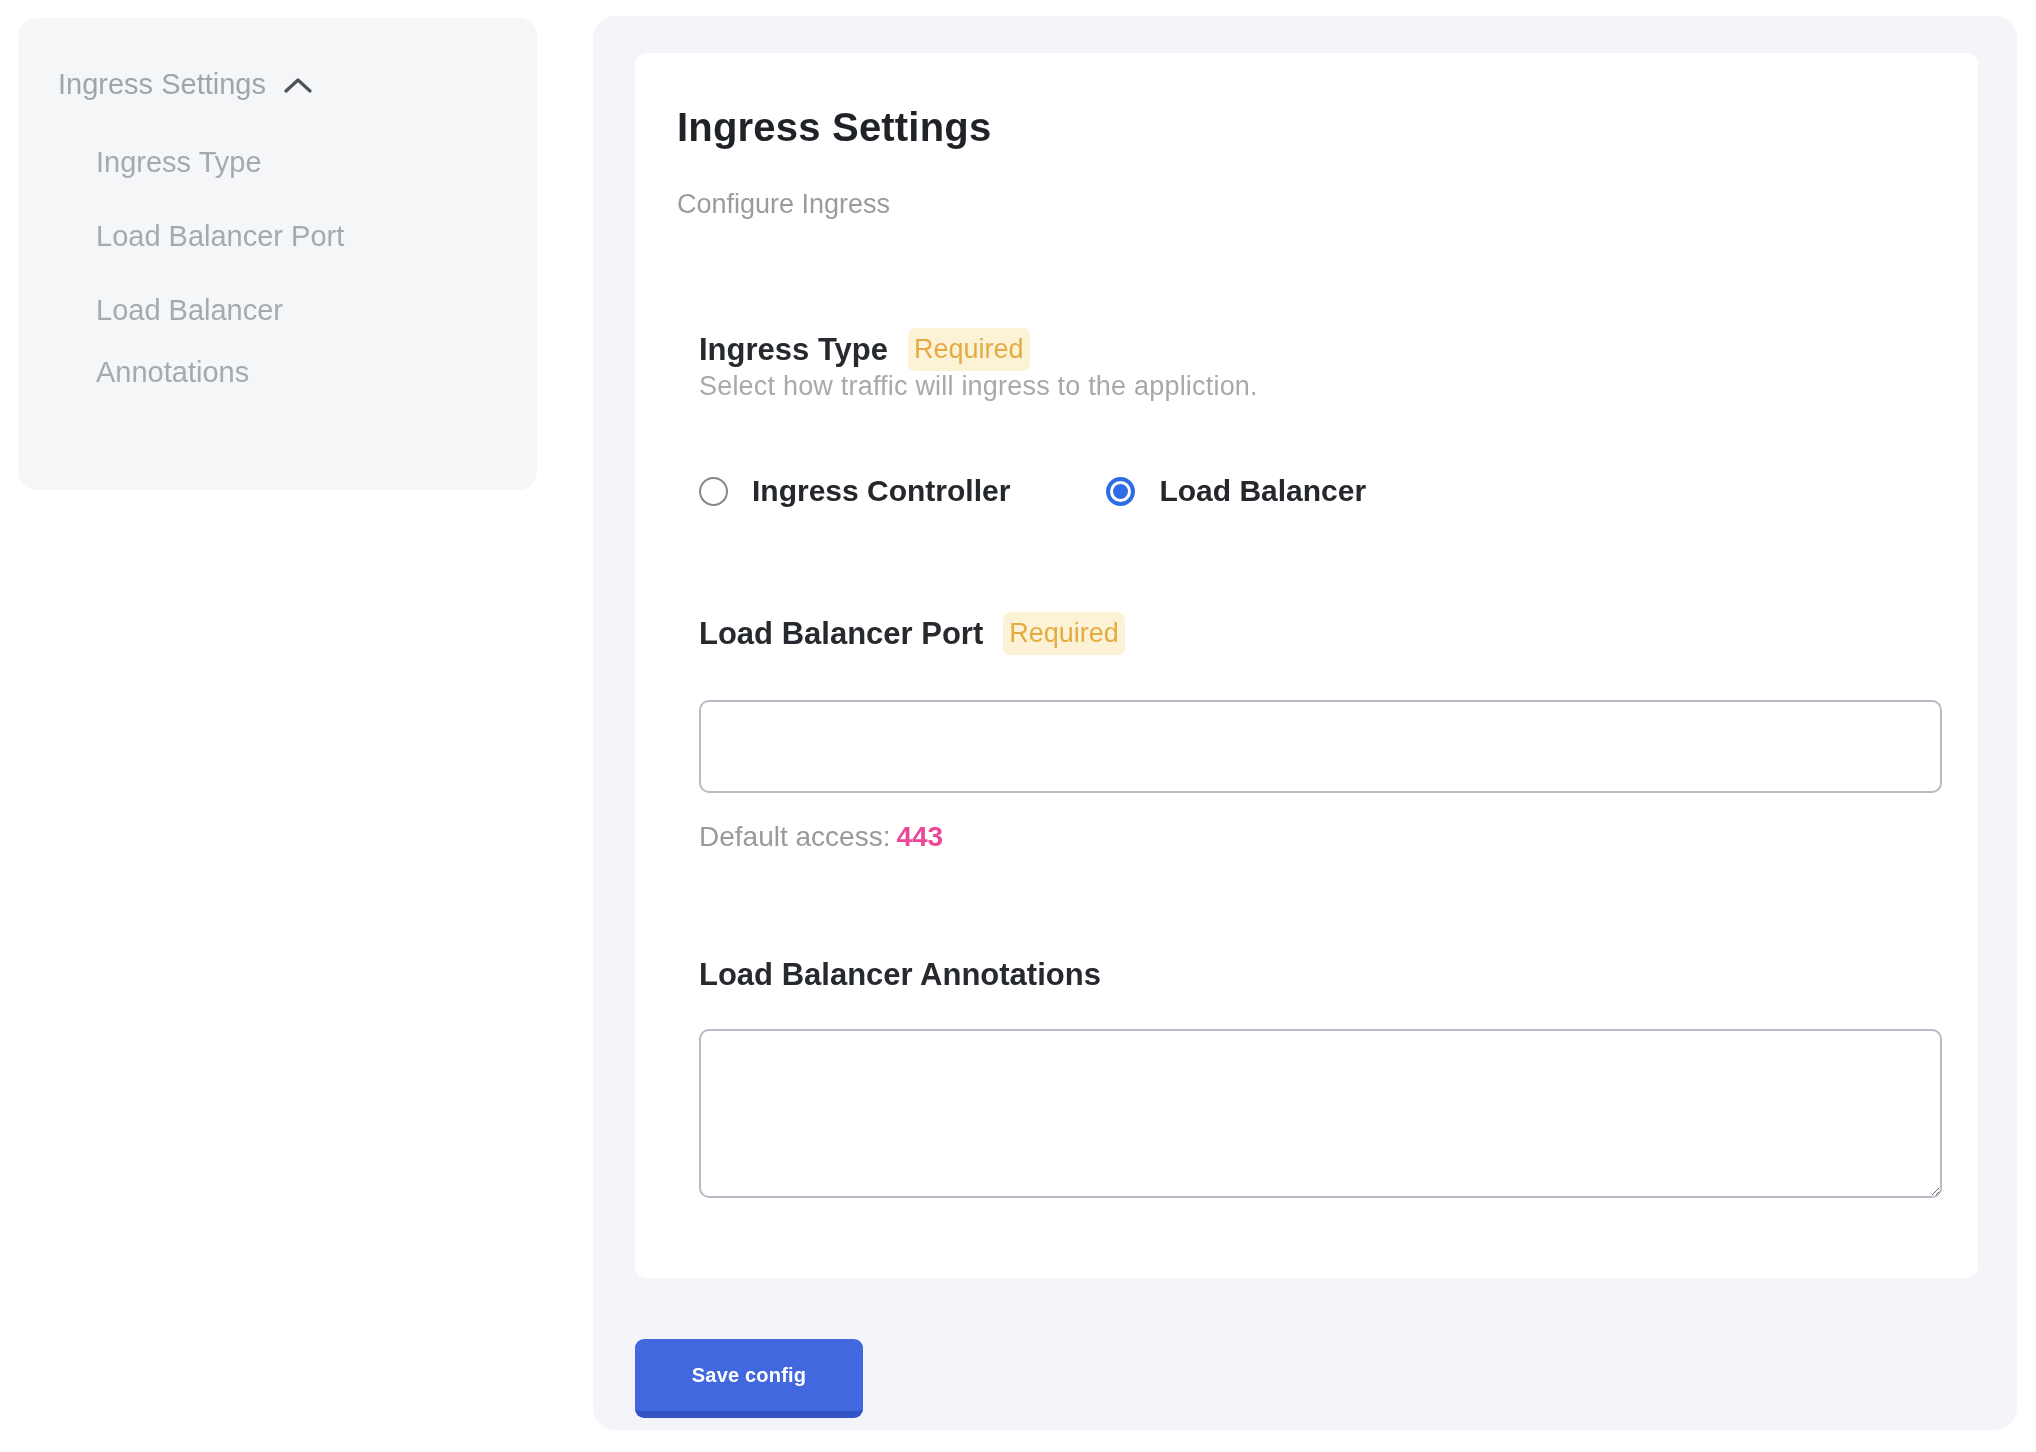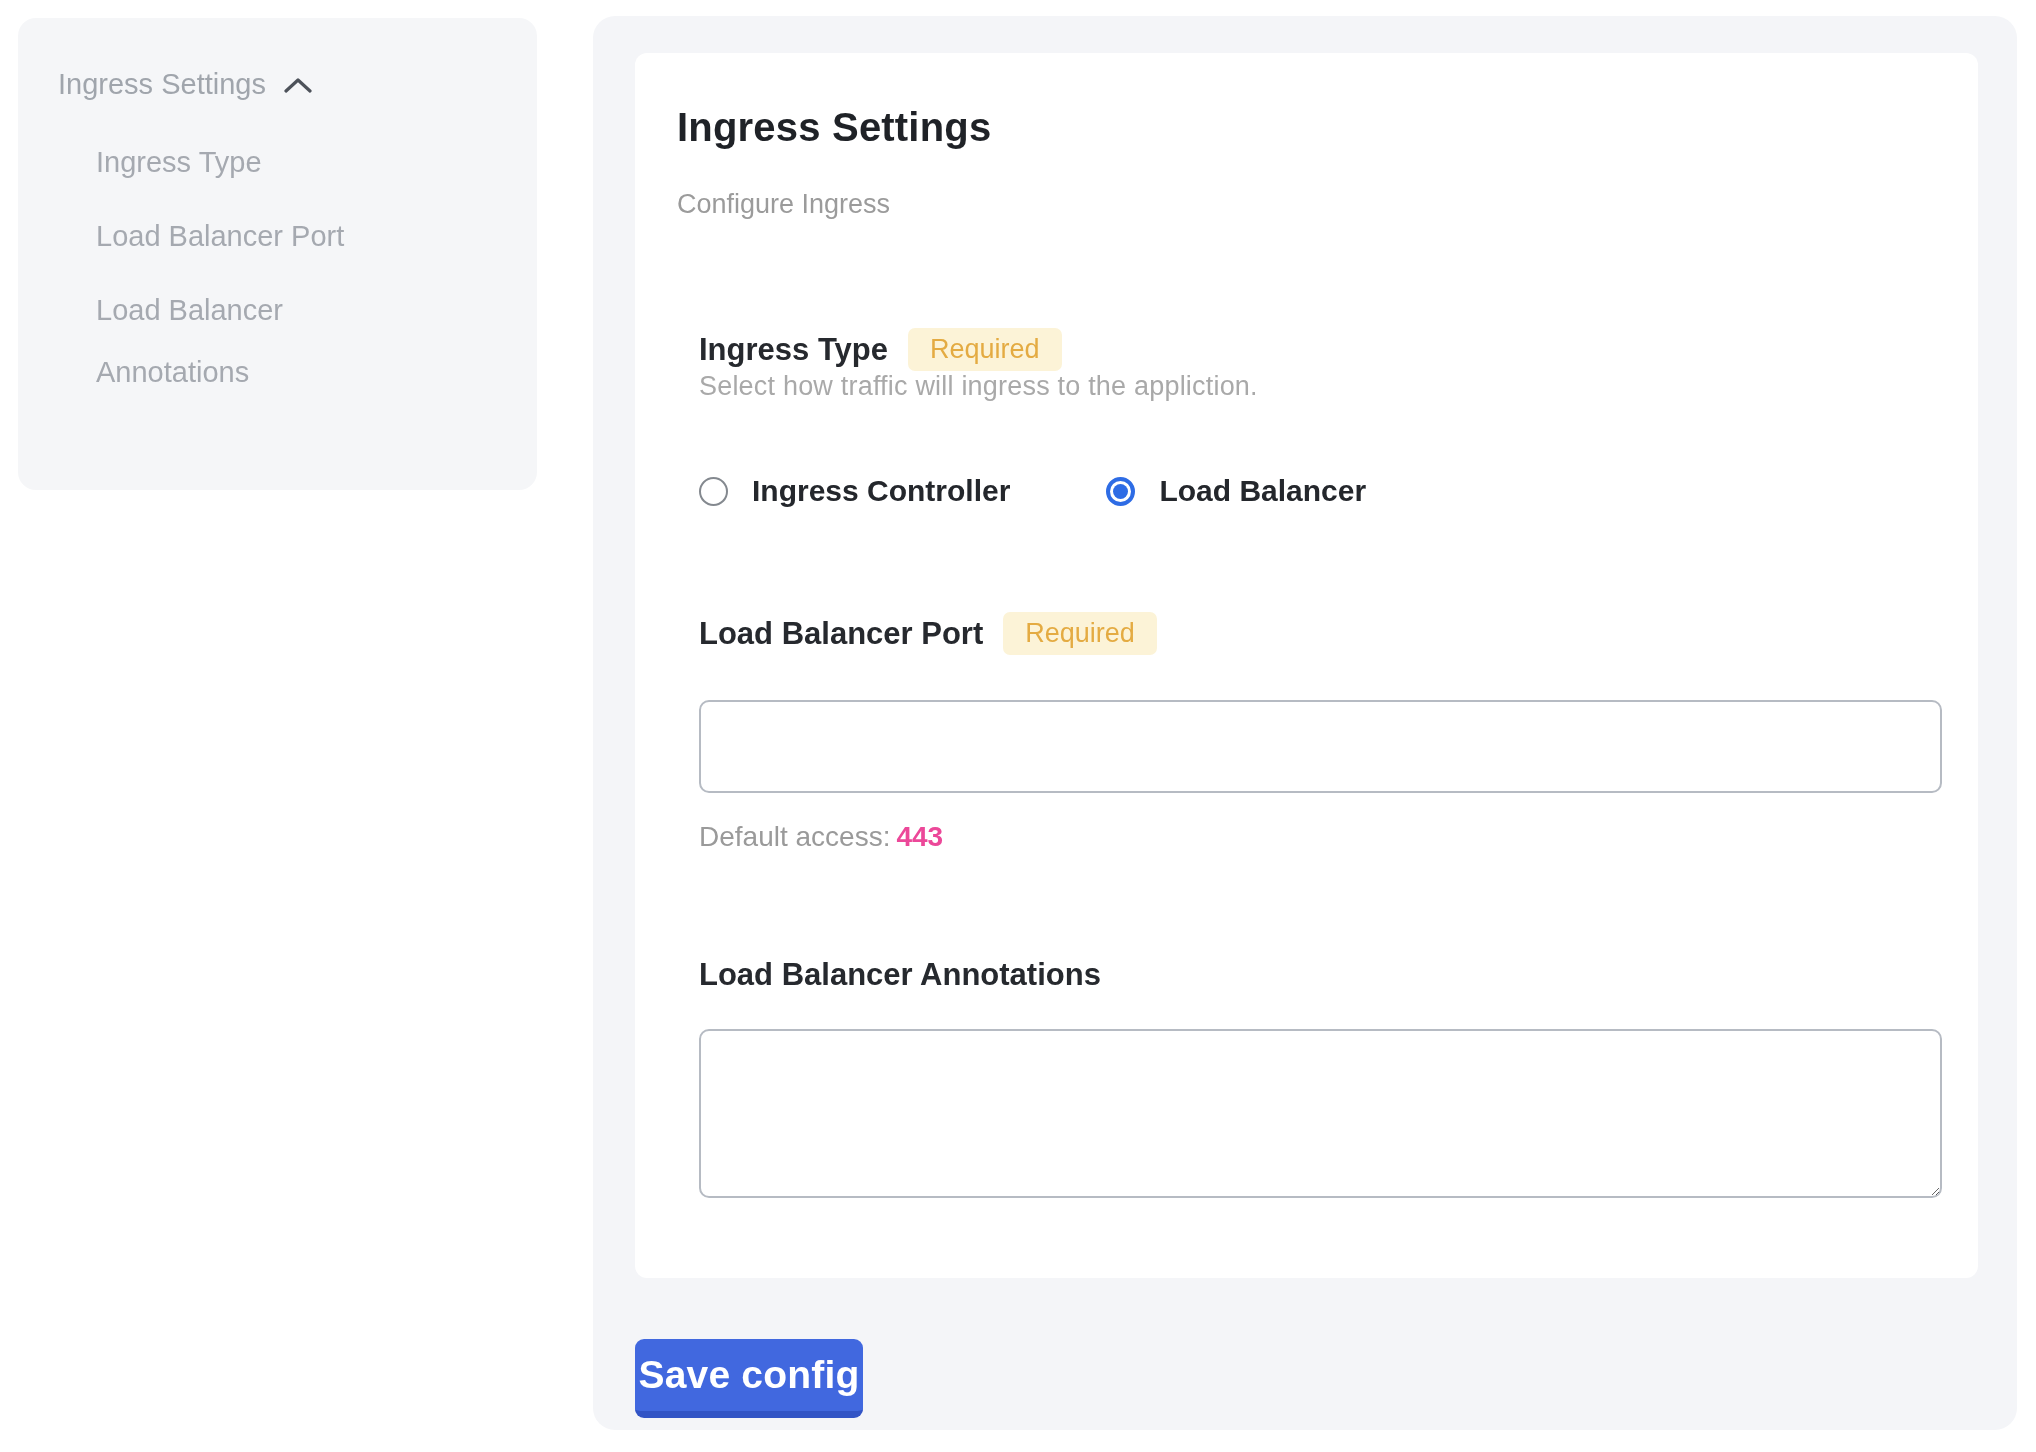--- a/index.html
+++ b/index.html
@@ -77,21 +77,21 @@
   }
   .section-heading {
     font-size: 31px;
     font-weight: 600;
     color: #26292e;
   }
   .badge {
     background: #fcf3d7;
     color: #e4ab42;
     font-size: 27px;
-    padding: 6px 22px;
+    padding: 6px 6px;
     border-radius: 7px;
   }
   .section-desc {
     font-size: 27px;
     color: #a9a9a9;
     letter-spacing: 0.2px;
   }
 
   
   .radio-row {
@@ -173,21 +173,21 @@
   .save-button {
     position: absolute;
     left: 42px; top: 1323px;
     width: 228px; height: 79px;
     background: #4168df;
     border: none;
     border-bottom: 7px solid #3254c5;
     border-radius: 9px;
     color: #ffffff;
     font-family: "Liberation Sans", sans-serif;
-    font-size: 39px;
+    font-size: 20px;
     font-weight: bold;
     cursor: pointer;
     letter-spacing: 0.2px;
   }
 </style>
 </head>
 <body>
 
 <aside class="sidebar-card">
   <div class="sidebar-header">

